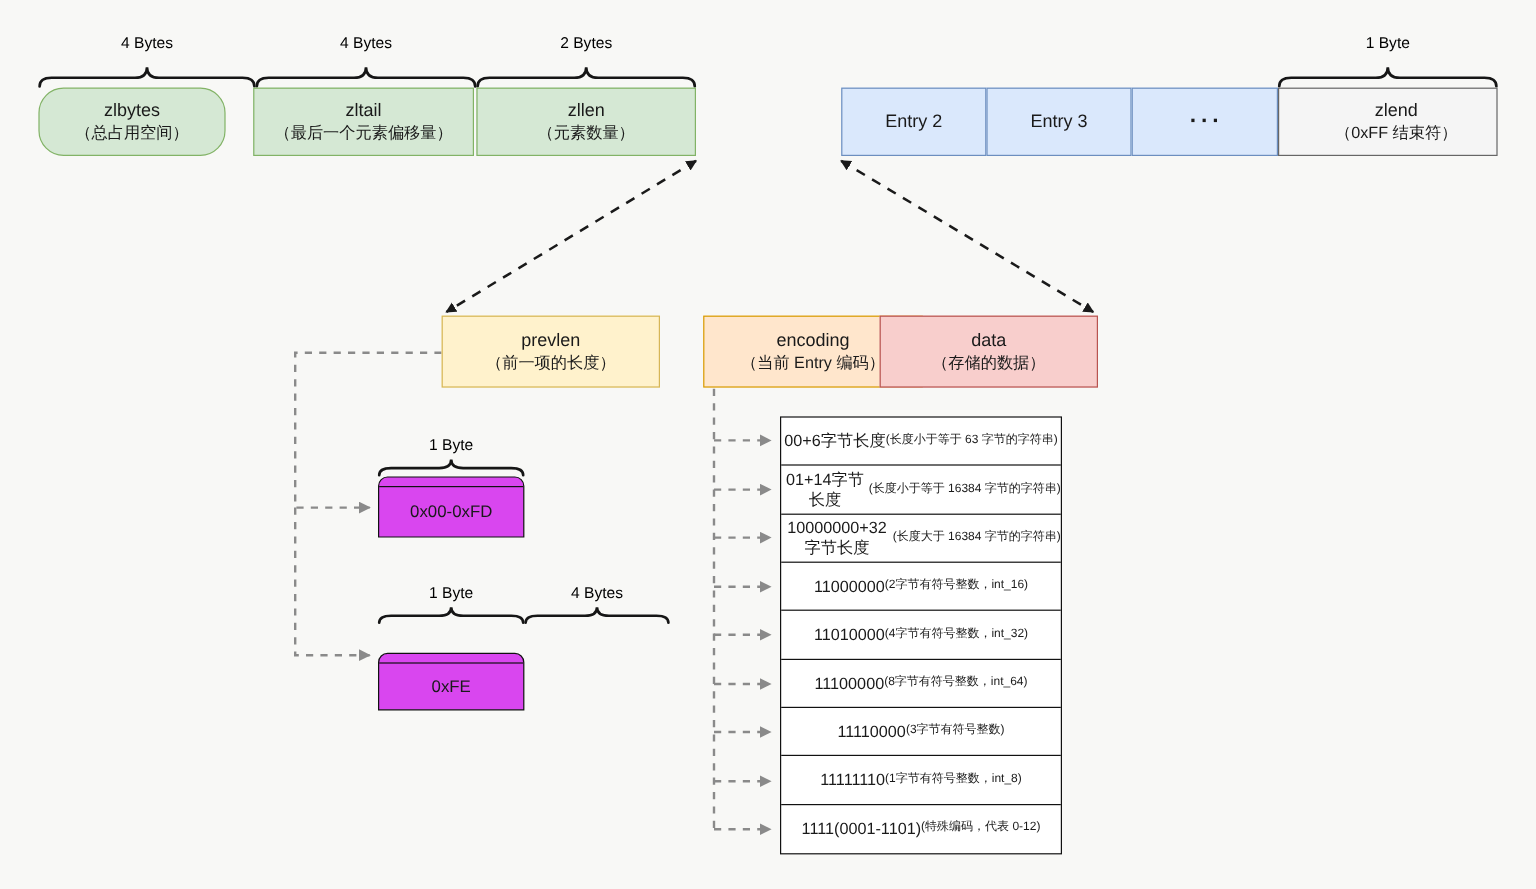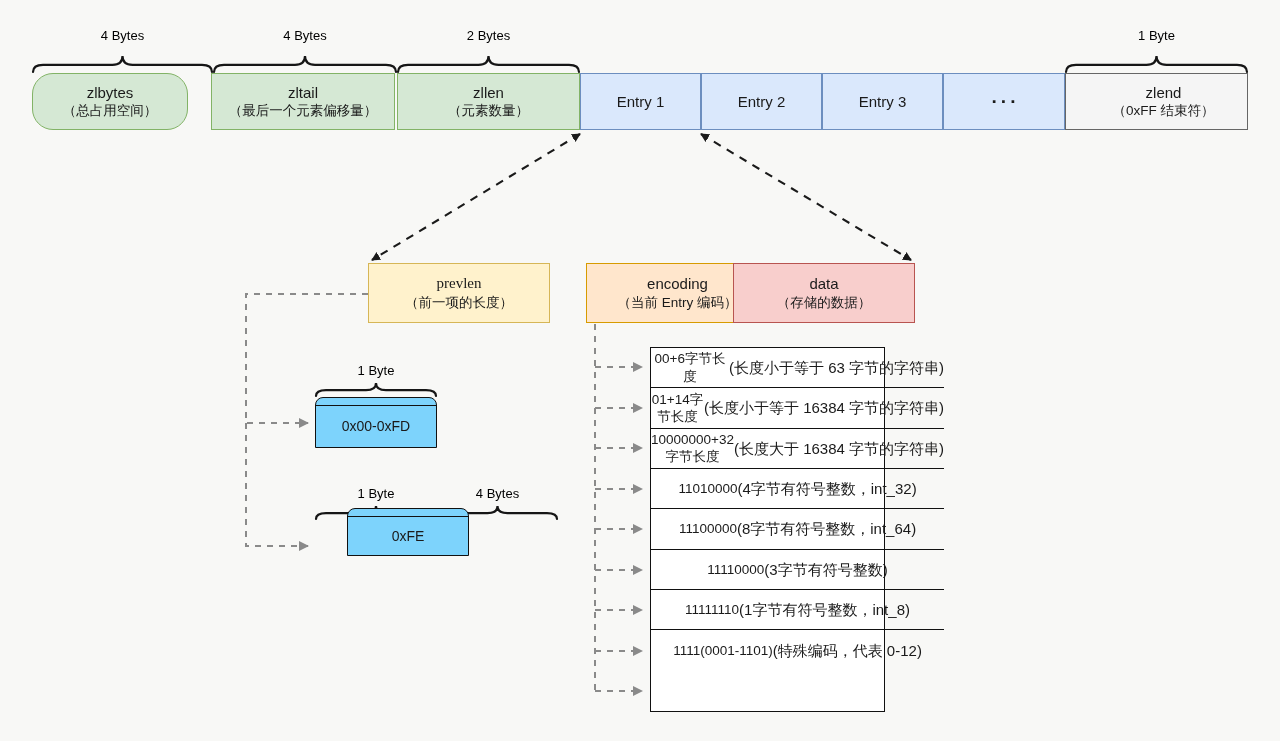--- a/index.html
+++ b/index.html
@@ -24,33 +24,33 @@
     position:absolute;box-sizing:border-box;
     display:flex;flex-direction:column;align-items:center;justify-content:center;
     text-align:center;line-height:1.32;
   }
   .box .t1{font-size:15px;}
   .box .t2{font-size:13.5px;}
 
   .green{background:var(--green-fill);border:1.2px solid var(--green-stroke);}
   .blue{background:var(--blue-fill);border:1.2px solid var(--blue-stroke);}
   .grayb{background:var(--gray-fill);border:1.2px solid var(--gray-stroke);padding-left:14px;}
-  .yellow{background:var(--yellow-fill);border:1.2px solid var(--yellow-stroke);font-family:Liberation Serif, serif;}
+  .yellow{background:var(--yellow-fill);border:1.2px solid var(--yellow-stroke);}
   .orange{background:var(--orange-fill);border:1.2px solid var(--orange-stroke);margin-left:36px;}
   .pink{background:var(--red-fill);border:1.2px solid var(--red-stroke);}
 
   .dots-label{font-size:19px;font-weight:bold;letter-spacing:3px;padding-left:3px;}
 
   .size-label{
     position:absolute;text-align:center;font-size:13px;color:#000000;
   }
 
   
   .lidbox{
-    position:absolute;box-sizing:border-box;background:#7dd3fc;
+    position:absolute;box-sizing:border-box;background:#d946ef;
     border:1.6px solid #111;border-radius:8px 8px 0 0;
   }
   .lidbox .lid{
     position:absolute;left:0;right:0;top:7px;border-top:1.6px solid #111;
   }
   .lidbox .val{
     position:absolute;left:0;right:0;top:9px;bottom:0;
     display:flex;flex-direction:column;align-items:center;justify-content:center;
     font-size:14px;line-height:1.25;text-align:center;
   }
@@ -62,21 +62,21 @@
     box-sizing:border-box;background:#ffffff;border:1.6px solid #111;
     display:grid;grid-template-rows:repeat(9,1fr);
   }
   .enc-row{
     box-sizing:border-box;border-bottom:1.6px solid #111;
     display:flex;flex-direction:row;align-items:center;justify-content:center;
     text-align:center;line-height:1.28;
   }
   .enc-row:last-child{border-bottom:none;}
   .enc-row .code{font-size:13.5px;}
-  .enc-row .desc{font-size:15px;white-space:nowrap;}
+  .enc-row .desc{font-size:10px;white-space:nowrap;}
 
   .brace{fill:none;stroke:#161616;stroke-width:2.2;stroke-linecap:round;}
   .black-dash{fill:none;stroke:#1a1a1a;stroke-width:2.1;stroke-dasharray:8 7;}
   .gray-dash{fill:none;stroke:#8a8a8a;stroke-width:2;stroke-dasharray:6 6;stroke-linecap:butt;}
 </style>
 </head>
 <body>
 
 <div id="stage">
 
@@ -127,23 +127,20 @@
     <div class="t2">（总占用空间）</div>
   </div>
   <div class="box green" style="left:211px;top:73px;width:184px;height:57px;">
     <div class="t1">zltail</div>
     <div class="t2">（最后一个元素偏移量）</div>
   </div>
   <div class="box green" style="left:397px;top:73px;width:183px;height:57px;">
     <div class="t1">zllen</div>
     <div class="t2">（元素数量）</div>
   </div>
-  <div class="box blue" style="left:580px;top:73px;width:121px;height:57px;">
-    <div class="t1">Entry 1</div>
-  </div>
   <div class="box blue" style="left:701px;top:73px;width:121px;height:57px;">
     <div class="t1">Entry 2</div>
   </div>
   <div class="box blue" style="left:822px;top:73px;width:121px;height:57px;">
     <div class="t1">Entry 3</div>
   </div>
   <div class="box blue" style="left:943px;top:73px;width:122px;height:57px;">
     <div class="dots-label">···</div>
   </div>
   <div class="box grayb" style="left:1065px;top:73px;width:183px;height:57px;">
@@ -167,41 +164,45 @@
   <div class="size-label" style="left:316px;top:363px;width:120px;">1 Byte</div>
   <div class="size-label" style="left:316px;top:486px;width:120px;">1 Byte</div>
   <div class="size-label" style="left:438px;top:486px;width:119px;">4 Bytes</div>
 
   <div class="lidbox" style="left:315px;top:397px;width:122px;height:51px;">
     <div class="lid"></div>
     <div class="val">
       <div>0x00-0xFD</div>
     </div>
   </div>
-  <div class="lidbox" style="left:315px;top:508px;width:122px;height:48px;margin-left:32px;">
+  <div class="lidbox" style="left:315px;top:544px;width:122px;height:48px;">
     <div class="lid"></div>
     <div class="val">
       <div>0xFE</div>
     </div>
   </div>
 
   <div class="enc-table">
     <div class="enc-row">
       <div class="code">00+6字节长度</div>
       <div class="desc">(长度小于等于 63 字节的字符串)</div>
     </div>
     <div class="enc-row">
       <div class="code">01+14字节长度</div>
       <div class="desc">(长度小于等于 16384 字节的字符串)</div>
     </div>
     <div class="enc-row">
       <div class="code">10000000+32字节长度</div>
       <div class="desc">(长度大于 16384 字节的字符串)</div>
     </div>
     <div class="enc-row">
+      <div class="code">11000000</div>
+      <div class="desc">(2字节有符号整数，int_16)</div>
+    </div>
+    <div class="enc-row">
       <div class="code">11010000</div>
       <div class="desc">(4字节有符号整数，int_32)</div>
     </div>
     <div class="enc-row">
       <div class="code">11100000</div>
       <div class="desc">(8字节有符号整数，int_64)</div>
     </div>
     <div class="enc-row">
       <div class="code">11110000</div>
       <div class="desc">(3字节有符号整数)</div>

